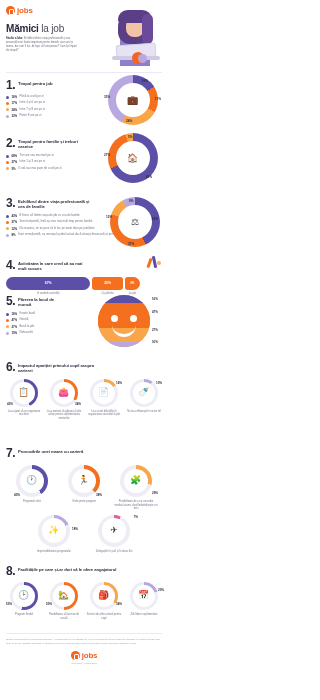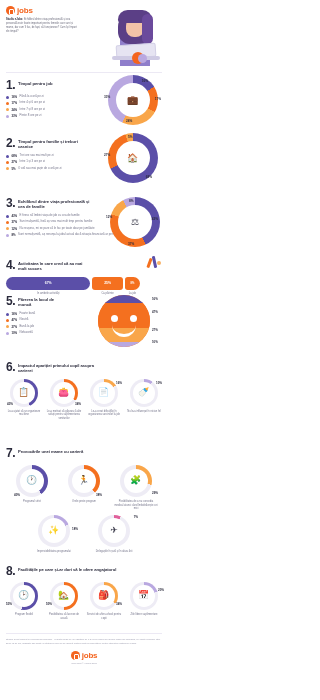--- a/index.html
+++ b/index.html
@@ -174,20 +174,23 @@
 <body>
 
 <div class="page">
 
   <div class="header">
     <div class="logo">
       <span class="logo-mark"></span>
       <span class="logo-text">jobs</span>
     </div>
 
+    <div class="title">
+      <span>Mămici</span><span class="light"> la job</span>
+    </div>
 
     <div class="subtitle">
       <b>Studiu eJobs:</b><span> Echilibrul dintre viața profesională și cea personală este foarte important pentru femeile care sunt și mame, dar cum îl fac, de fapt, să funcționeze? Cum își împart ele timpul?</span>
     </div>
 
     <div class="hero">
       <div class="hero-body"></div>
       <div class="hero-hair"></div>
       <div class="hero-face"></div>
       <div class="hero-hair-front"></div>

